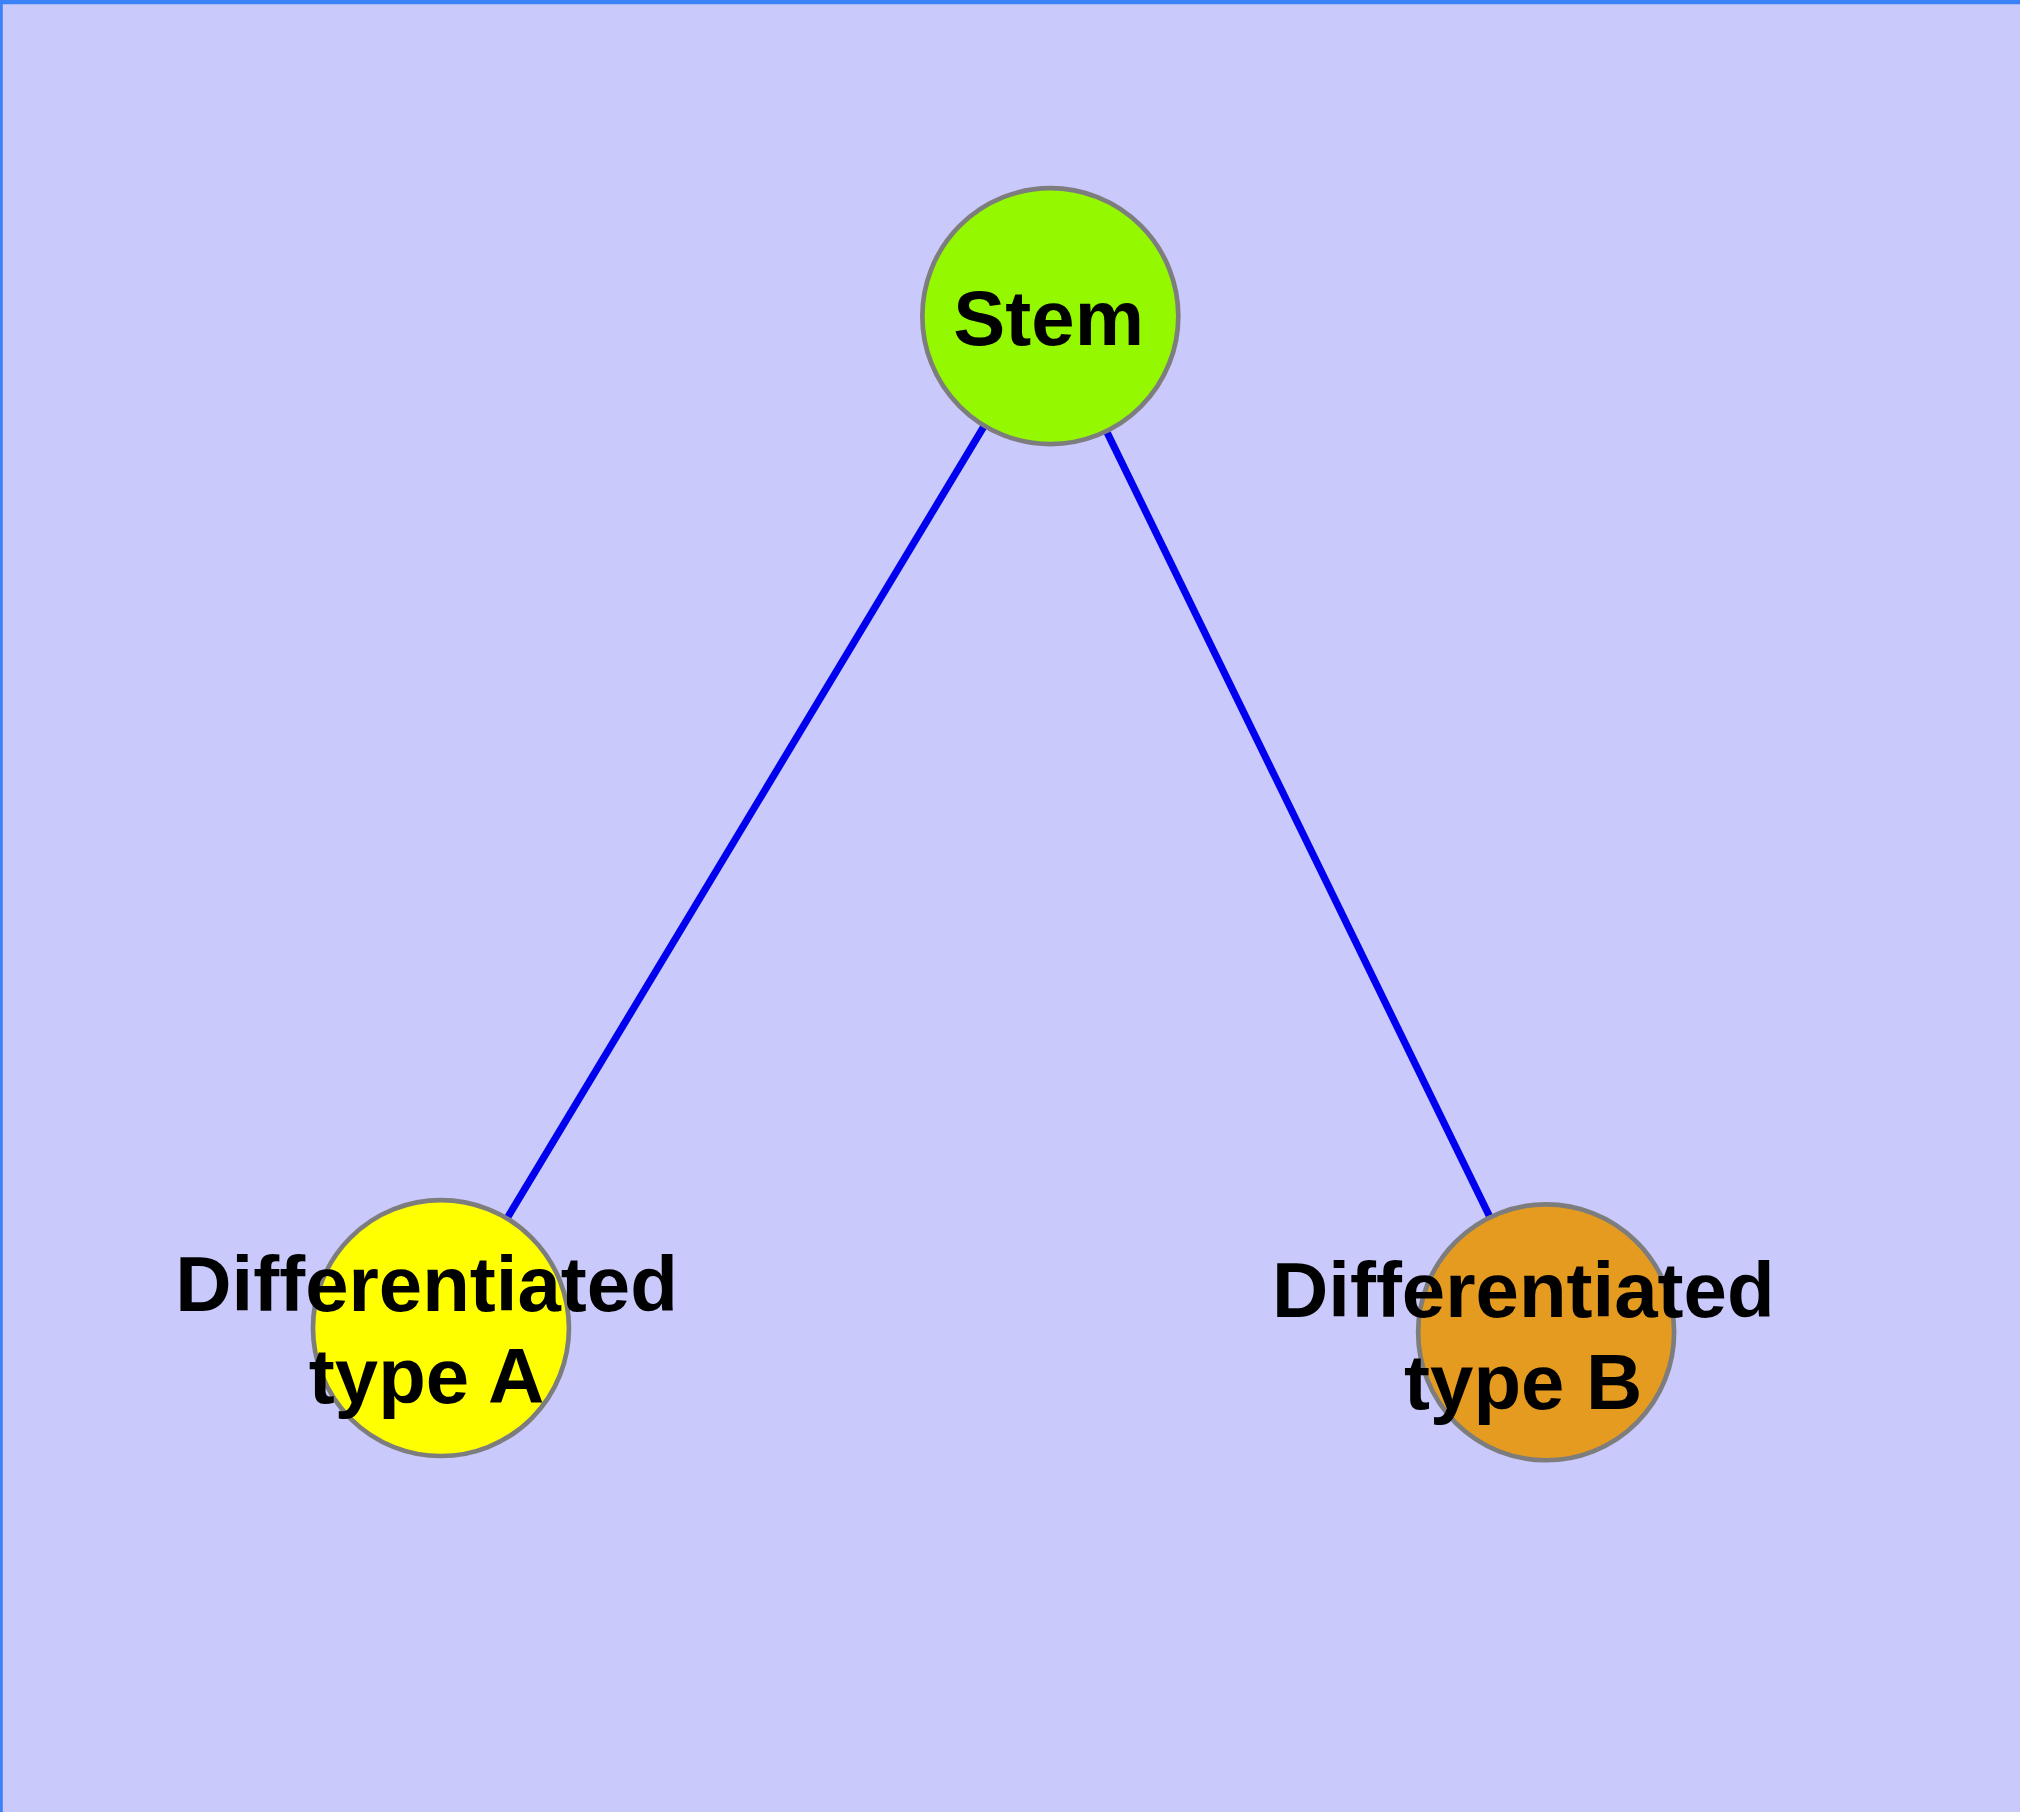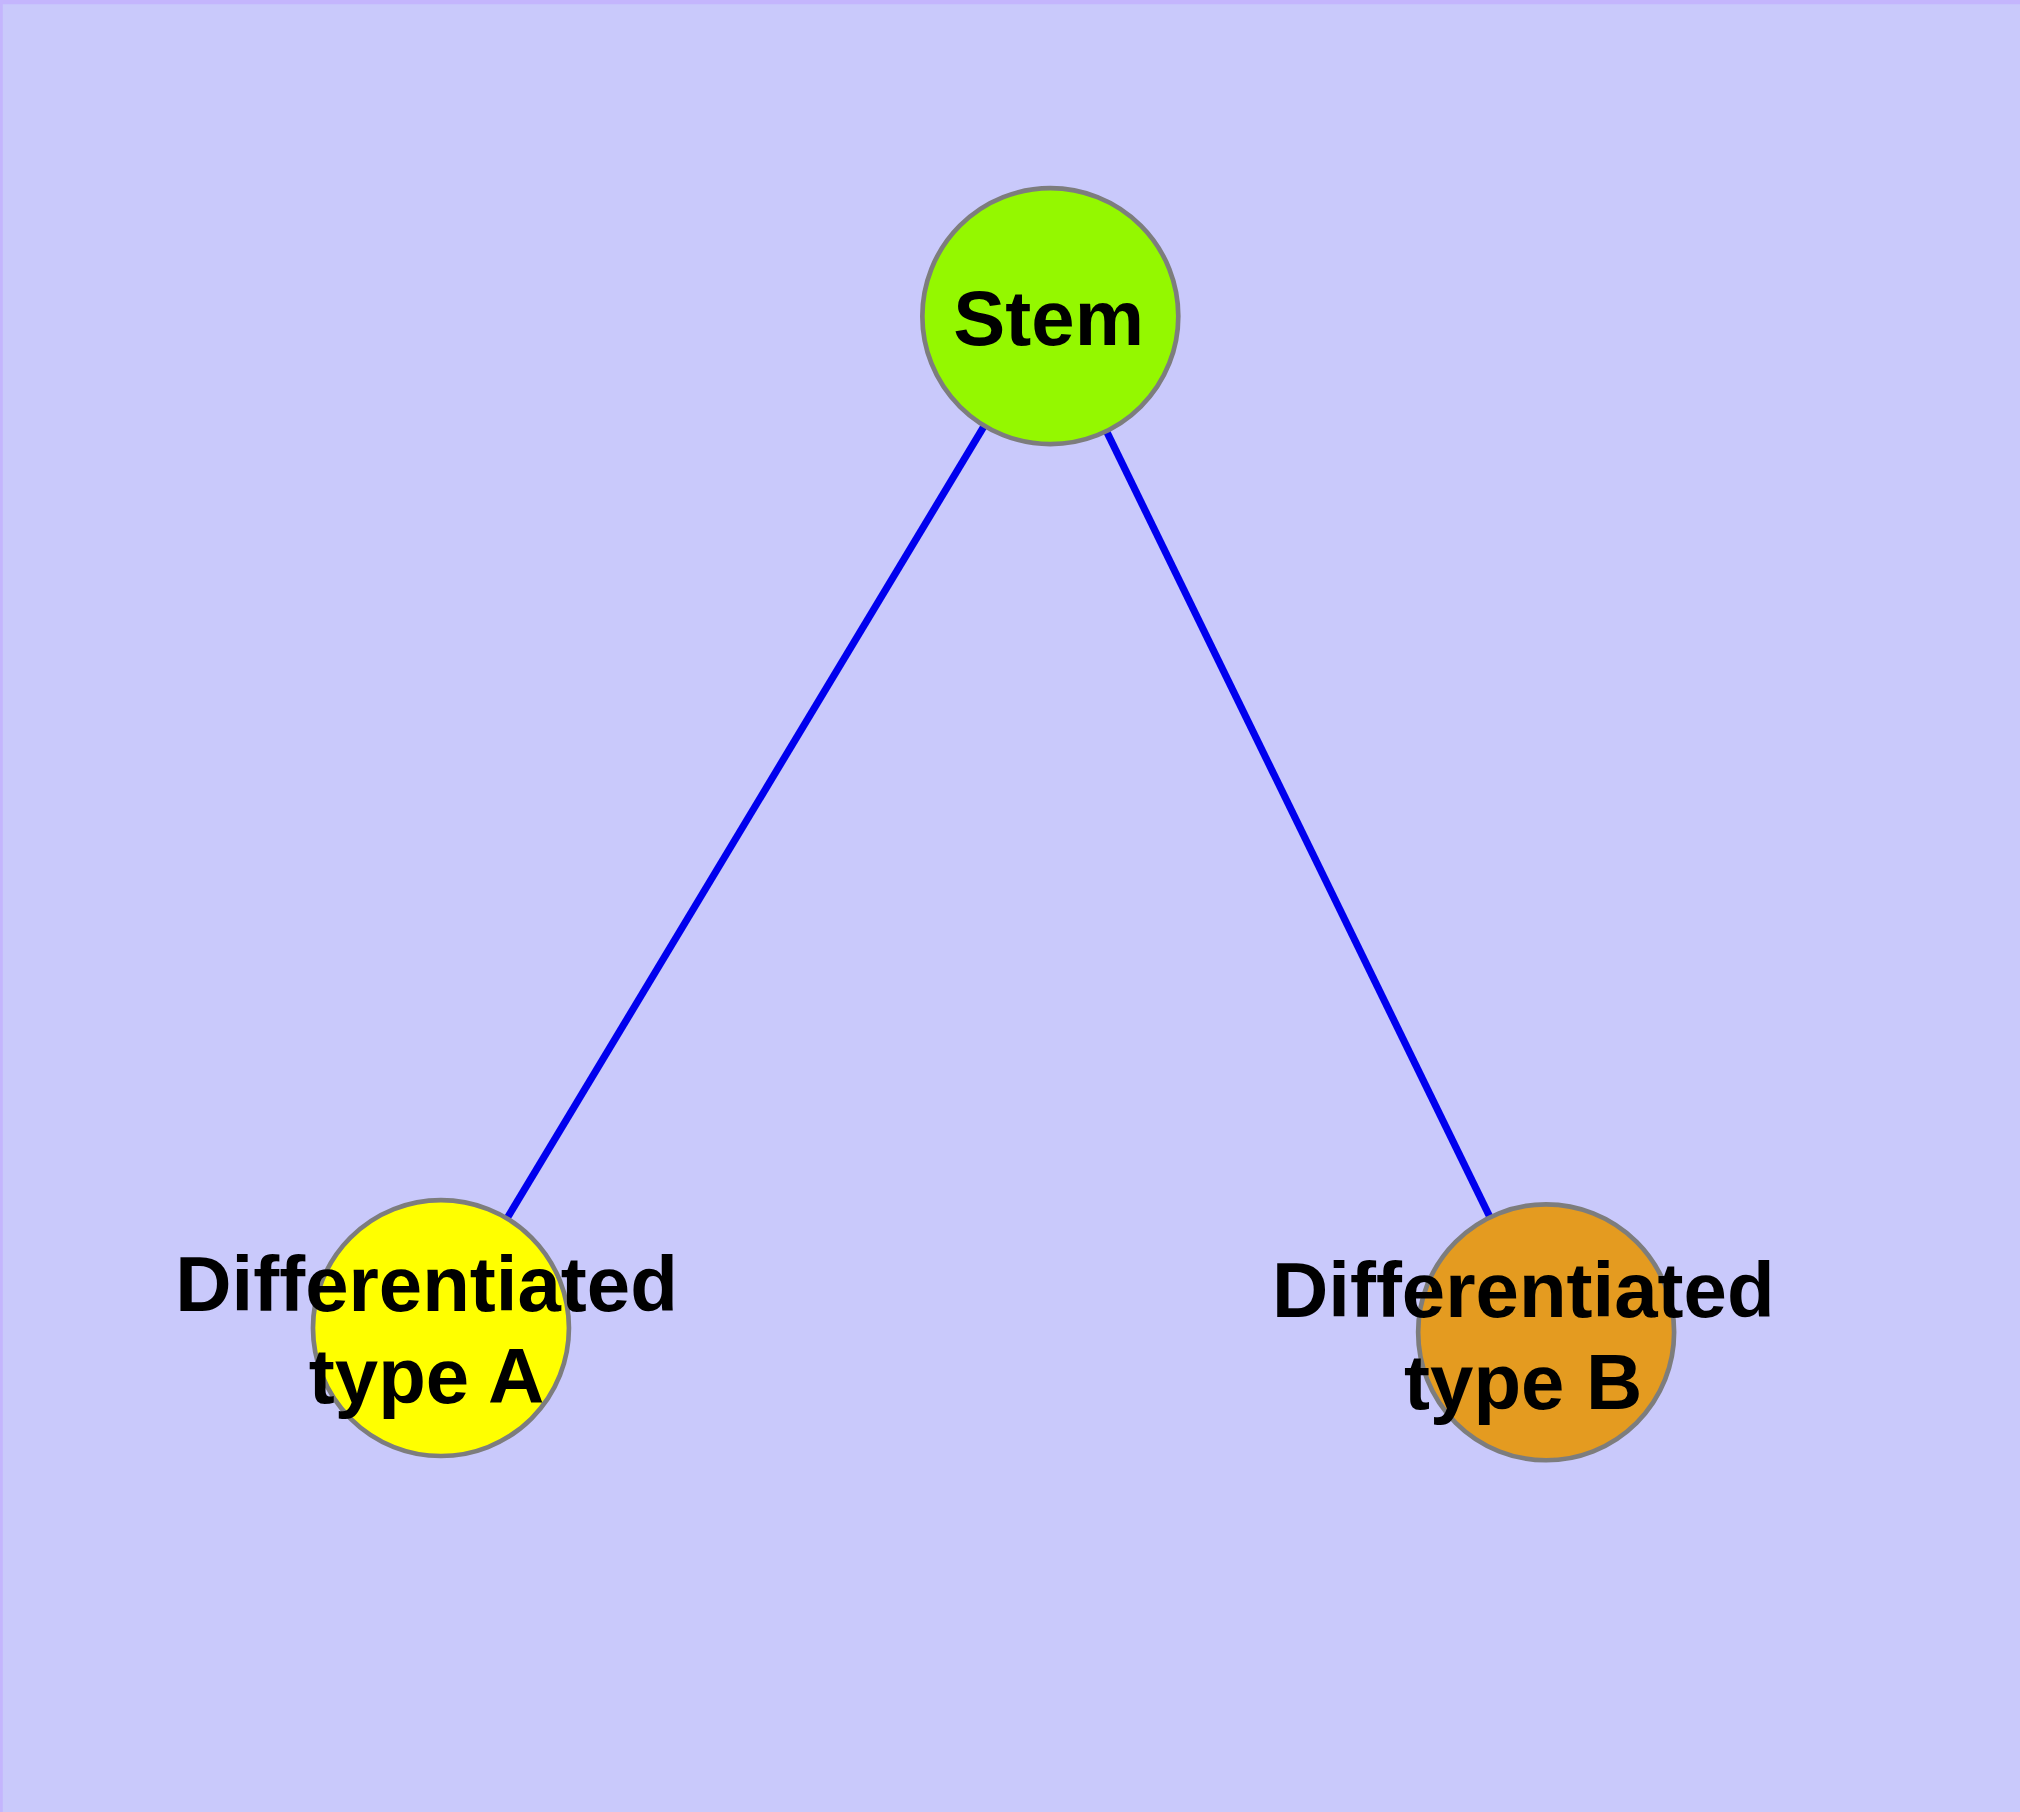--- a/index.html
+++ b/index.html
@@ -5,21 +5,21 @@
   html, body {
     margin: 0;
     padding: 0;
     background: #ffffff;
     font-family: "Liberation Sans", sans-serif;
   }
   .stage {
     position: relative;
     width: 2021px;
     height: 1812px;
-    background: #c4b5fd;
+    background: #3b82f6;
     overflow: hidden;
   }
   .stage svg {
     position: absolute;
     inset: 0;
     display: block;
   }
   .node-label {
     font-family: "Liberation Sans", sans-serif;
     font-weight: bold;

